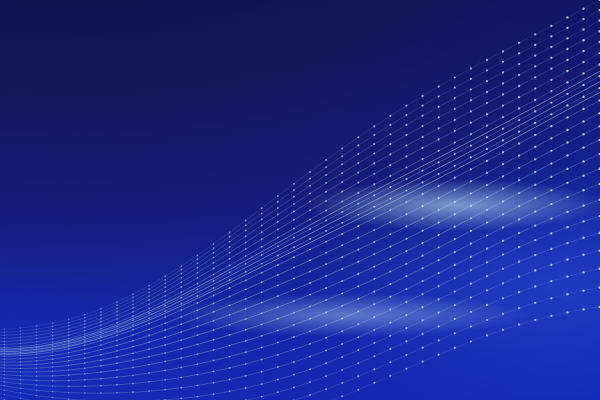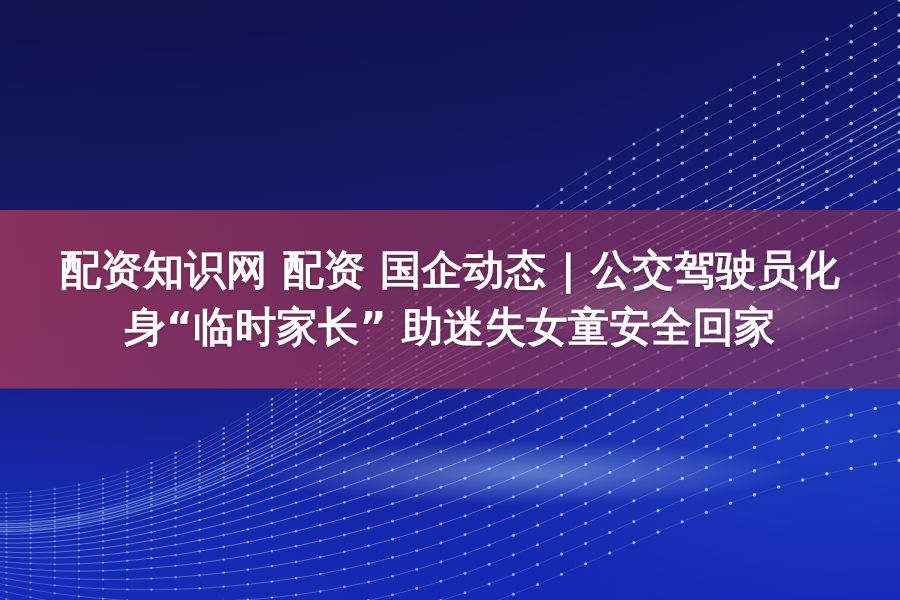--- a/index.html
+++ b/index.html
@@ -1036,19 +1036,14 @@
       <g id="mesh-crest" fill="none" stroke="#CFF6FF" stroke-width="0.9" opacity="0.85">
           <path d="M-60.0 343.5L-52.0 344.9L-43.9 346.1L-35.9 347.2L-27.8 348.0L-19.8 348.6L-11.7 349.0L-3.7 349.2L4.3 349.1L12.4 348.9L20.4 348.4L28.5 347.6L36.5 346.7L44.6 345.5L52.6 344.0L60.7 342.4L68.7 340.5L76.7 338.4L84.8 336.1L92.8 333.6L100.9 330.9L108.9 328.1L117.0 325.0L125.0 321.8L133.0 318.4L141.1 314.9L149.1 311.2L157.2 307.4L165.2 303.5L173.3 299.5L181.3 295.4L189.3 291.3L197.4 287.0L205.4 282.7L213.5 278.4L221.5 274.0L229.6 269.5L237.6 265.1L245.7 260.6L253.7 256.2L261.7 251.7L269.8 247.2L277.8 242.8L285.9 238.3L293.9 233.9L302.0 229.5L310.0 225.1L318.0 220.7L326.1 216.4L334.1 212.1L342.2 207.8L350.2 203.6L358.3 199.3L366.3 195.1L374.3 190.9L382.4 186.8L390.4 182.6L398.5 178.4L406.5 174.3L414.6 170.2L422.6 166.0L430.7 161.9L438.7 157.7L446.7 153.6L454.8 149.4L462.8 145.2L470.9 141.0L478.9 136.8L487.0 132.6L495.0 128.3L503.0 124.1L511.1 119.8L519.1 115.4L527.2 111.1L535.2 106.7L543.3 102.4L551.3 98.0L559.3 93.6L567.4 89.1L575.4 84.7L583.5 80.3L591.5 75.8L599.6 71.4L607.6 67.0L615.7 62.6L623.7 58.2L631.7 53.8L639.8 49.4L647.8 45.1L655.9 40.8L663.9 36.6L672.0 32.3L680.0 28.2" stroke-opacity="0.55"></path>
           <path d="M-60.0 345.6L-52.0 347.1L-43.9 348.4L-35.9 349.5L-27.8 350.4L-19.8 351.1L-11.7 351.5L-3.7 351.7L4.3 351.7L12.4 351.5L20.4 351.0L28.5 350.3L36.5 349.4L44.6 348.3L52.6 346.9L60.7 345.3L68.7 343.5L76.7 341.5L84.8 339.3L92.8 336.9L100.9 334.3L108.9 331.6L117.0 328.7L125.0 325.6L133.0 322.4L141.1 319.0L149.1 315.5L157.2 311.9L165.2 308.2L173.3 304.4L181.3 300.5L189.3 296.6L197.4 292.5L205.4 288.5L213.5 284.3L221.5 280.2L229.6 276.0L237.6 271.8L245.7 267.5L253.7 263.3L261.7 259.1L269.8 254.8L277.8 250.6L285.9 246.4L293.9 242.1L302.0 237.9L310.0 233.8L318.0 229.6L326.1 225.4L334.1 221.3L342.2 217.2L350.2 213.0L358.3 208.9L366.3 204.8L374.3 200.8L382.4 196.7L390.4 192.6L398.5 188.5L406.5 184.4L414.6 180.3L422.6 176.2L430.7 172.1L438.7 168.0L446.7 163.8L454.8 159.7L462.8 155.5L470.9 151.3L478.9 147.1L487.0 142.8L495.0 138.6L503.0 134.3L511.1 130.0L519.1 125.6L527.2 121.3L535.2 116.9L543.3 112.6L551.3 108.2L559.3 103.8L567.4 99.4L575.4 95.0L583.5 90.6L591.5 86.2L599.6 81.8L607.6 77.5L615.7 73.1L623.7 68.8L631.7 64.6L639.8 60.3L647.8 56.1L655.9 52.0L663.9 47.9L672.0 43.8L680.0 39.8" stroke-opacity="0.55"></path>
           <path d="M-60.0 347.7L-52.0 349.3L-43.9 350.7L-35.9 351.9L-27.8 352.8L-19.8 353.5L-11.7 354.0L-3.7 354.3L4.3 354.3L12.4 354.1L20.4 353.7L28.5 353.0L36.5 352.2L44.6 351.1L52.6 349.8L60.7 348.3L68.7 346.6L76.7 344.7L84.8 342.6L92.8 340.3L100.9 337.9L108.9 335.3L117.0 332.5L125.0 329.6L133.0 326.5L141.1 323.4L149.1 320.1L157.2 316.7L165.2 313.2L173.3 309.6L181.3 305.9L189.3 302.2L197.4 298.4L205.4 294.5L213.5 290.7L221.5 286.7L229.6 282.8L237.6 278.8L245.7 274.8L253.7 270.8L261.7 266.8L269.8 262.8L277.8 258.8L285.9 254.8L293.9 250.8L302.0 246.7L310.0 242.7L318.0 238.7L326.1 234.7L334.1 230.8L342.2 226.8L350.2 222.8L358.3 218.8L366.3 214.8L374.3 210.8L382.4 206.8L390.4 202.8L398.5 198.8L406.5 194.7L414.6 190.7L422.6 186.6L430.7 182.5L438.7 178.4L446.7 174.2L454.8 170.1L462.8 165.9L470.9 161.7L478.9 157.5L487.0 153.2L495.0 148.9L503.0 144.6L511.1 140.3L519.1 136.0L527.2 131.6L535.2 127.3L543.3 122.9L551.3 118.5L559.3 114.2L567.4 109.8L575.4 105.5L583.5 101.1L591.5 96.8L599.6 92.5L607.6 88.2L615.7 84.0L623.7 79.8L631.7 75.7L639.8 71.6L647.8 67.5L655.9 63.5L663.9 59.6L672.0 55.7L680.0 51.9" stroke-opacity="0.55"></path>
         </g>
       <ellipse cx="455" cy="205" rx="150" ry="26" fill="url(#crestGlow)"></ellipse>
       <ellipse cx="350" cy="315" rx="180" ry="22" fill="url(#crestGlow)" opacity="0.7"></ellipse>
     </svg>
   </div>
 
-  <div class="title-band">
-    <div class="title-inner">
-      <h1 class="title-text">配资知识网 配资 国企动态 | 公交驾驶员化身“临时家长” 助迷失女童安全回家</h1>
-    </div>
-  </div>
 
 </div>
 
 </body></html>

